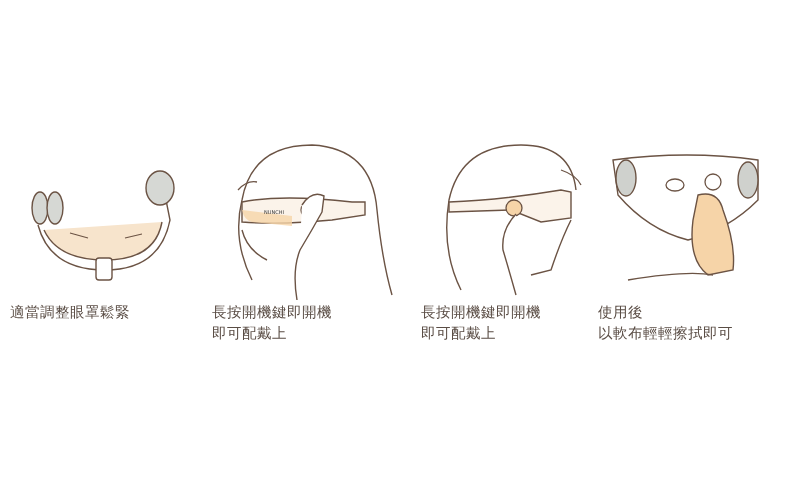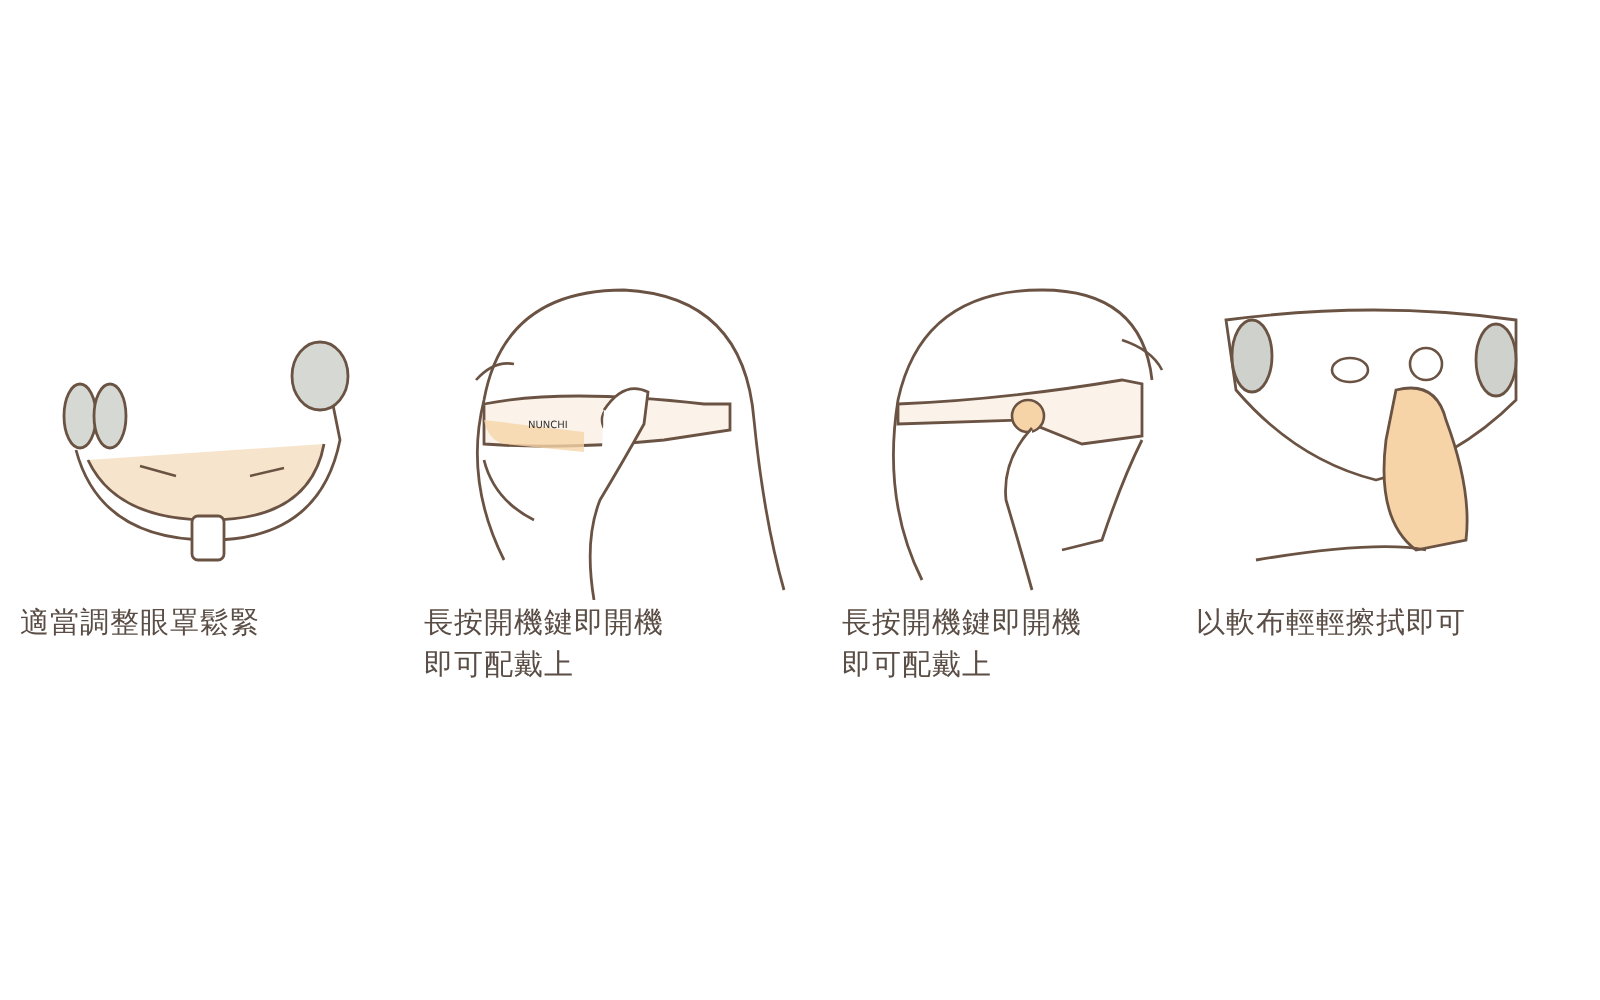--- a/index.html
+++ b/index.html
@@ -63,15 +63,16 @@
   <svg width="190" height="170" viewBox="0 0 190 170">
     <path d="M15 30 Q90 20 160 30 L160 70 Q130 100 90 110 Q50 100 20 65 Z" fill="#fff" stroke="#6b5344" stroke-width="1.4"></path>
     <ellipse cx="28" cy="48" rx="10" ry="18" fill="#cfd1cd" stroke="#6b5344" stroke-width="1.4"></ellipse>
     <ellipse cx="150" cy="50" rx="10" ry="18" fill="#cfd1cd" stroke="#6b5344" stroke-width="1.4"></ellipse>
     <ellipse cx="77" cy="55" rx="9" ry="6" fill="#fff" stroke="#6b5344" stroke-width="1.3"></ellipse>
     <circle cx="115" cy="52" r="8" fill="#fff" stroke="#6b5344" stroke-width="1.3"></circle>
     <path d="M100 65 Q120 60 125 80 Q138 115 135 140 L110 145 Q90 130 95 90 Z" fill="#f6d4a8" stroke="#6b5344" stroke-width="1.4"></path>
     <path d="M30 150 Q90 140 115 145" fill="none" stroke="#6b5344" stroke-width="1.4"></path>
   </svg>
   <div class="caption">
+    <div>使用後</div>
     <div>以軟布輕輕擦拭即可</div>
   </div>
 </div>
 
 </body></html>

